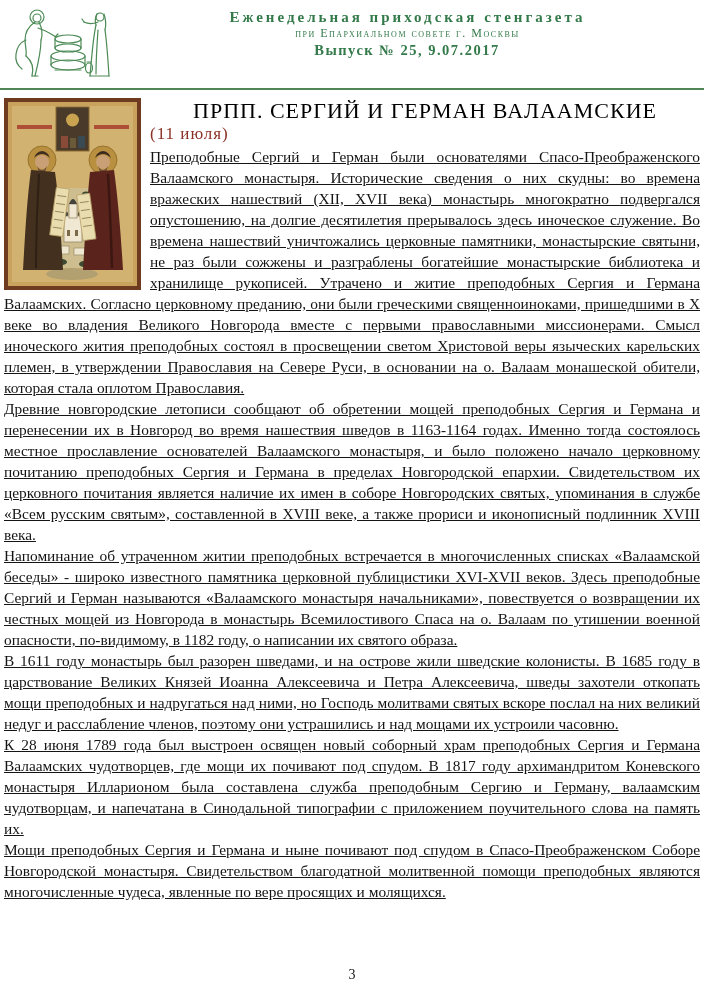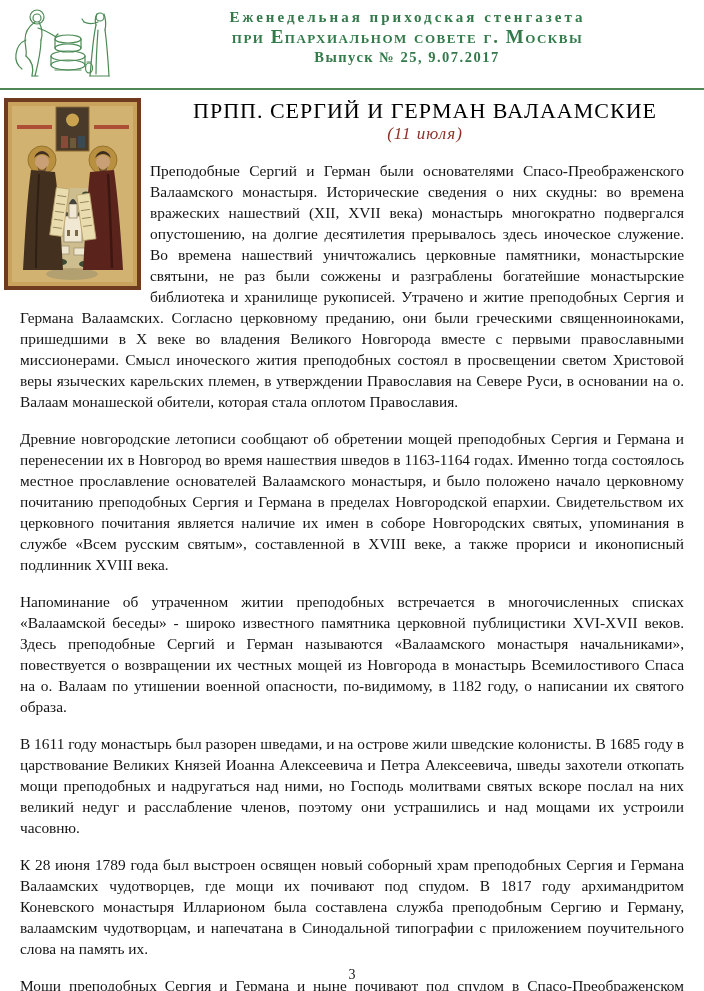--- a/index.html
+++ b/index.html
@@ -8,37 +8,38 @@
     width:704px; height:991px; margin:0 auto; background:#ffffff;
     position:relative; overflow:hidden;
     font-family:"Liberation Serif", serif; color:#141414;
   }
   
   .header { display:flex; padding:4px 7px 0 8px; }
   .logo-box { flex:0 0 110px; padding-top:2px; }
   .header-text { flex:1; text-align:center; color:#337a4a; padding-top:5px; }
   .h-line1 { font-weight:bold; font-size:15px; letter-spacing:3px; }
   .h-line2 { font-variant:small-caps; font-size:18.5px; letter-spacing:2px; margin-top:4px; }
-  .h-line3 { font-variant:small-caps; font-size:19px; letter-spacing:1.5px;font-weight:bold; }
+  .h-line3 { font-variant:small-caps; font-size:12px; letter-spacing:1.5px; }
   .issue   { font-weight:bold; font-size:14.5px; letter-spacing:1.5px; margin-top:1px; padding-right:1px; }
   .rule { height:2px; background:#4f8653; margin:2px 0 0 0; }
   
   .content { padding:5px 4px 0 4px; }
   .article-image { float:left; width:137px; height:192px; margin:3px 9px 3px 0; }
   .title {
     text-align:center; font-size:22px; font-weight:normal;
     color:#000000; letter-spacing:1px; margin:3px 0 0 0;
   }
   .subtitle {
-    text-align:center; font-style:italic; color:#8b3124;
+    text-align:left; color:#8b3124;
     font-size:17px; letter-spacing:1px; margin:0 0 2px 0;padding-left:24px;
   }
   .body-text p {
-    margin:16px; text-align:justify; font-size:15.4px; line-height:21px;
+    margin:0; text-align:justify; font-size:15.4px; line-height:21px;
     hyphens:none;
+    text-decoration:underline;
   }
   .page-number {
     position:absolute; bottom:8px; left:0; right:0;
     text-align:center; font-size:14px; color:#141414;
   }
 </style>
 </head>
 <body>
 
 <div class="page">

